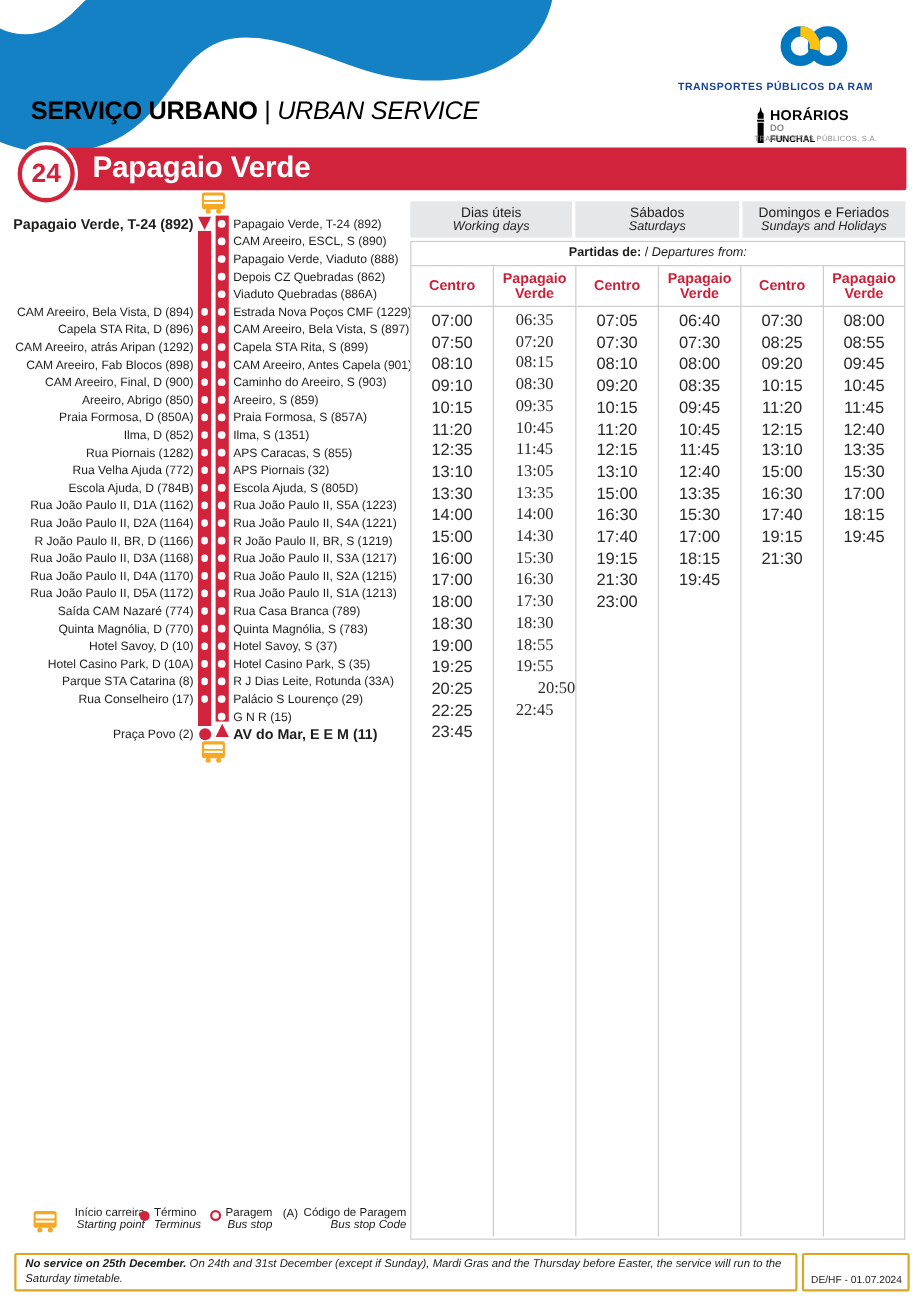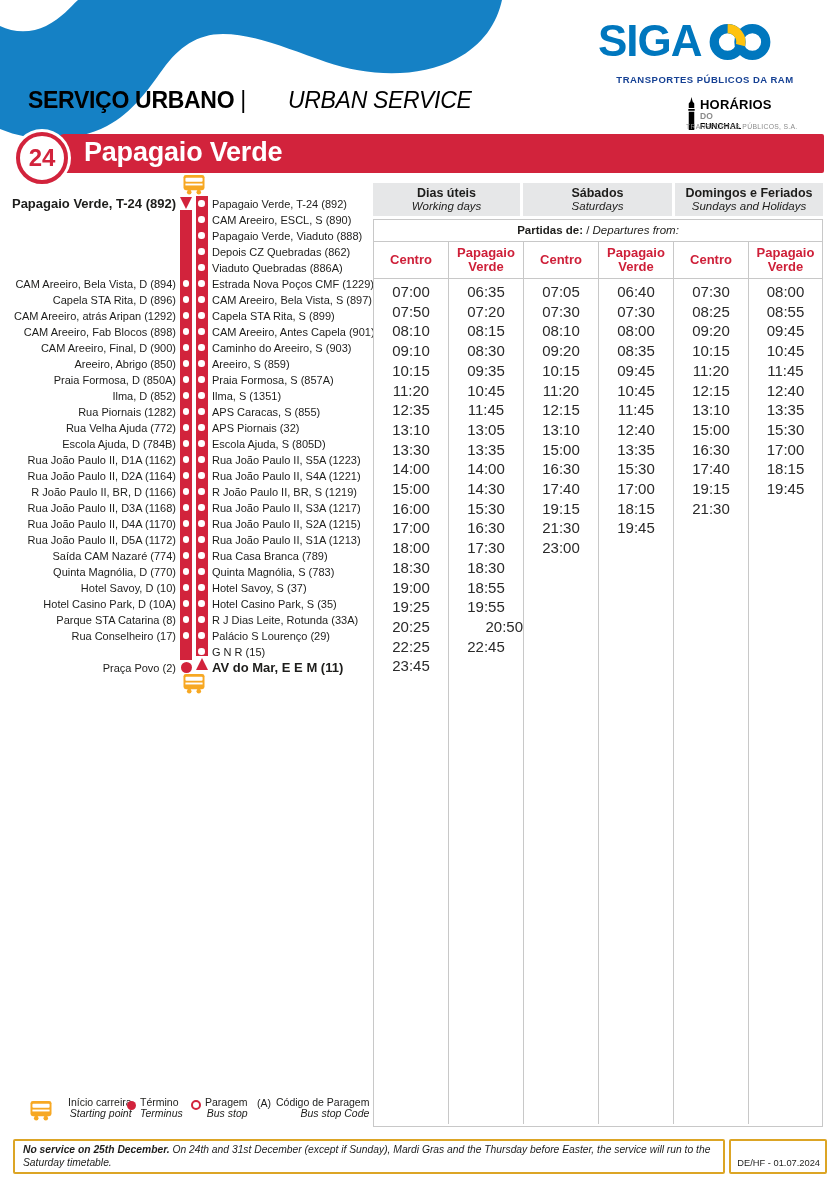--- a/index.html
+++ b/index.html
@@ -10,21 +10,21 @@
   
   .wave{position:absolute;left:0;top:0;}
   .siga-brand{position:absolute;left:598px;top:16px;font-size:44px;font-weight:bold;
               letter-spacing:-1px;color:#0077BE;}
   .siga-inf{position:absolute;left:706px;top:20px;}
   .siga-sub{position:absolute;left:600px;top:74px;width:210px;text-align:center;
             font-size:9.5px;font-weight:bold;letter-spacing:.5px;color:#164194;}
   .svc-title{position:absolute;left:28px;top:87px;font-size:23px;letter-spacing:-.3px;color:#000;}
   .svc-title .pt{font-weight:bold;}
   .svc-title .bar{font-weight:300;color:#000;padding:0 6px;}
-  .svc-title .en{font-style:italic;font-weight:500;margin-left:36px;}
+  .svc-title .en{font-style:italic;font-weight:500;}
   .hf-logo{position:absolute;left:686px;top:95px;}
   .hf-tower{position:absolute;left:0;top:2px;}
   .hf-t1{position:absolute;left:14px;top:2px;font-size:13px;font-weight:bold;color:#000;letter-spacing:.2px;}
   .hf-t2{position:absolute;left:14px;top:16px;font-size:8.5px;color:#8a8a8a;font-weight:bold;}
   .hf-t2 b{color:#000;}
   .hf-t3{position:absolute;left:0px;top:28px;font-size:6.8px;color:#8a8a8a;letter-spacing:.3px;white-space:nowrap;}
 
   
   .banner{position:absolute;left:58px;top:134px;width:766px;height:39px;background:#D2233C;
           border-radius:6px 2px 2px 6px;}
@@ -49,21 +49,21 @@
   .stop-label.l{left:0;width:176px;text-align:right;}
   .stop-label.r{left:212px;width:170px;text-align:left;}
   .stop-label.bold{font-weight:bold;font-size:13px;}
   .pdot{position:absolute;top:4.75px;width:6.5px;height:6.5px;border-radius:50%;background:#fff;}
   .pdot.l{left:182.75px;} .pdot.r{left:198.25px;}
 
   
   .tt{position:absolute;left:373px;top:183px;width:450px;height:944px;}
   .tt-group{position:absolute;top:0;height:33px;background:#E6E7E8;
             display:flex;flex-direction:column;align-items:center;justify-content:center;line-height:1.15;}
-  .tt-group .pt{font-size:12.5px;font-weight:bold;}
+  .tt-group .pt{font-size:12.5px;font-weight:normal;}
   .tt-group .en{font-size:11.5px;font-style:italic;}
   .tt-box{position:absolute;left:0;top:36px;width:448px;height:906px;border:1px solid #C8C8C8;background:#fff;}
   .tt-partidas{position:absolute;left:0;top:0;width:448px;height:21px;border-bottom:1px solid #C8C8C8;
                text-align:center;line-height:21px;font-size:11.5px;}
   .tt-partidas .pt{font-weight:bold;}
   .tt-partidas .en{font-style:italic;}
   .tt-sub{position:absolute;top:22px;height:36px;border-bottom:1px solid #C8C8C8;
           display:flex;align-items:center;justify-content:center;text-align:center;
           font-size:13px;font-weight:bold;color:#CE1F38;line-height:1.08;}
   .tt-col{position:absolute;top:59px;height:845px;}
@@ -88,21 +88,20 @@
 </style>
 </head>
 <body>
 
 <div class="page">
 
   <svg class="wave" width="839" height="150" viewBox="0 0 839 150">
     <path fill="#1581C5" d="M0,26 C14,33 32,33 46,26 C62,18 70,7 78,0 L502,0 C497,23 483,45 456,59 C420,78 369,77 326,62 C288,49 254,34 223,34 C197,34 179,47 163,69 C147,91 133,112 107,126 C78,141 36,144 0,129 Z"></path>
   </svg>
 
-  <div class="siga-brand">SIGA</div>
   <svg class="siga-inf" width="68" height="44" viewBox="0 0 66 42">
     <circle cx="45" cy="21" r="13" fill="none" stroke="#0077BE" stroke-width="9"></circle>
     <circle cx="21" cy="21" r="13" fill="none" stroke="#0077BE" stroke-width="9"></circle>
     <path d="M21,8 A13,13 0 0 1 33.5,24" fill="none" stroke="#FFC20E" stroke-width="9"></path>
   </svg>
   <div class="siga-sub">TRANSPORTES PÚBLICOS DA RAM</div>
 
   <div class="svc-title">
     <span class="pt">SERVIÇO URBANO</span><span class="bar">|</span><span class="en">URBAN SERVICE</span>
   </div>
@@ -352,21 +351,21 @@
             <div class="tt-time" style="top: 219.7px;">16:00</div>
             <div class="tt-time" style="top: 239.4px;">17:00</div>
             <div class="tt-time" style="top: 259.1px;">18:00</div>
             <div class="tt-time" style="top: 278.8px;">18:30</div>
             <div class="tt-time" style="top: 298.5px;">19:00</div>
             <div class="tt-time" style="top: 318.2px;">19:25</div>
             <div class="tt-time" style="top: 337.9px;">20:25</div>
             <div class="tt-time" style="top: 357.6px;">22:25</div>
             <div class="tt-time" style="top: 377.3px;">23:45</div>
           </div>
-          <div class="tt-col bordR" style="left: 75px; width: 74px;">
+          <div class="tt-col bordR" style="left: 75px; width: 74px; font-family: Liberation Serif, serif;">
             <div class="tt-time" style="top: 3px;">06:35</div>
             <div class="tt-time" style="top: 22.7px;">07:20</div>
             <div class="tt-time" style="top: 42.4px;">08:15</div>
             <div class="tt-time" style="top: 62.1px;">08:30</div>
             <div class="tt-time" style="top: 81.8px;">09:35</div>
             <div class="tt-time" style="top: 101.5px;">10:45</div>
             <div class="tt-time" style="top: 121.2px;">11:45</div>
             <div class="tt-time" style="top: 140.9px;">13:05</div>
             <div class="tt-time" style="top: 160.6px;">13:35</div>
             <div class="tt-time" style="top: 180.3px;">14:00</div>

